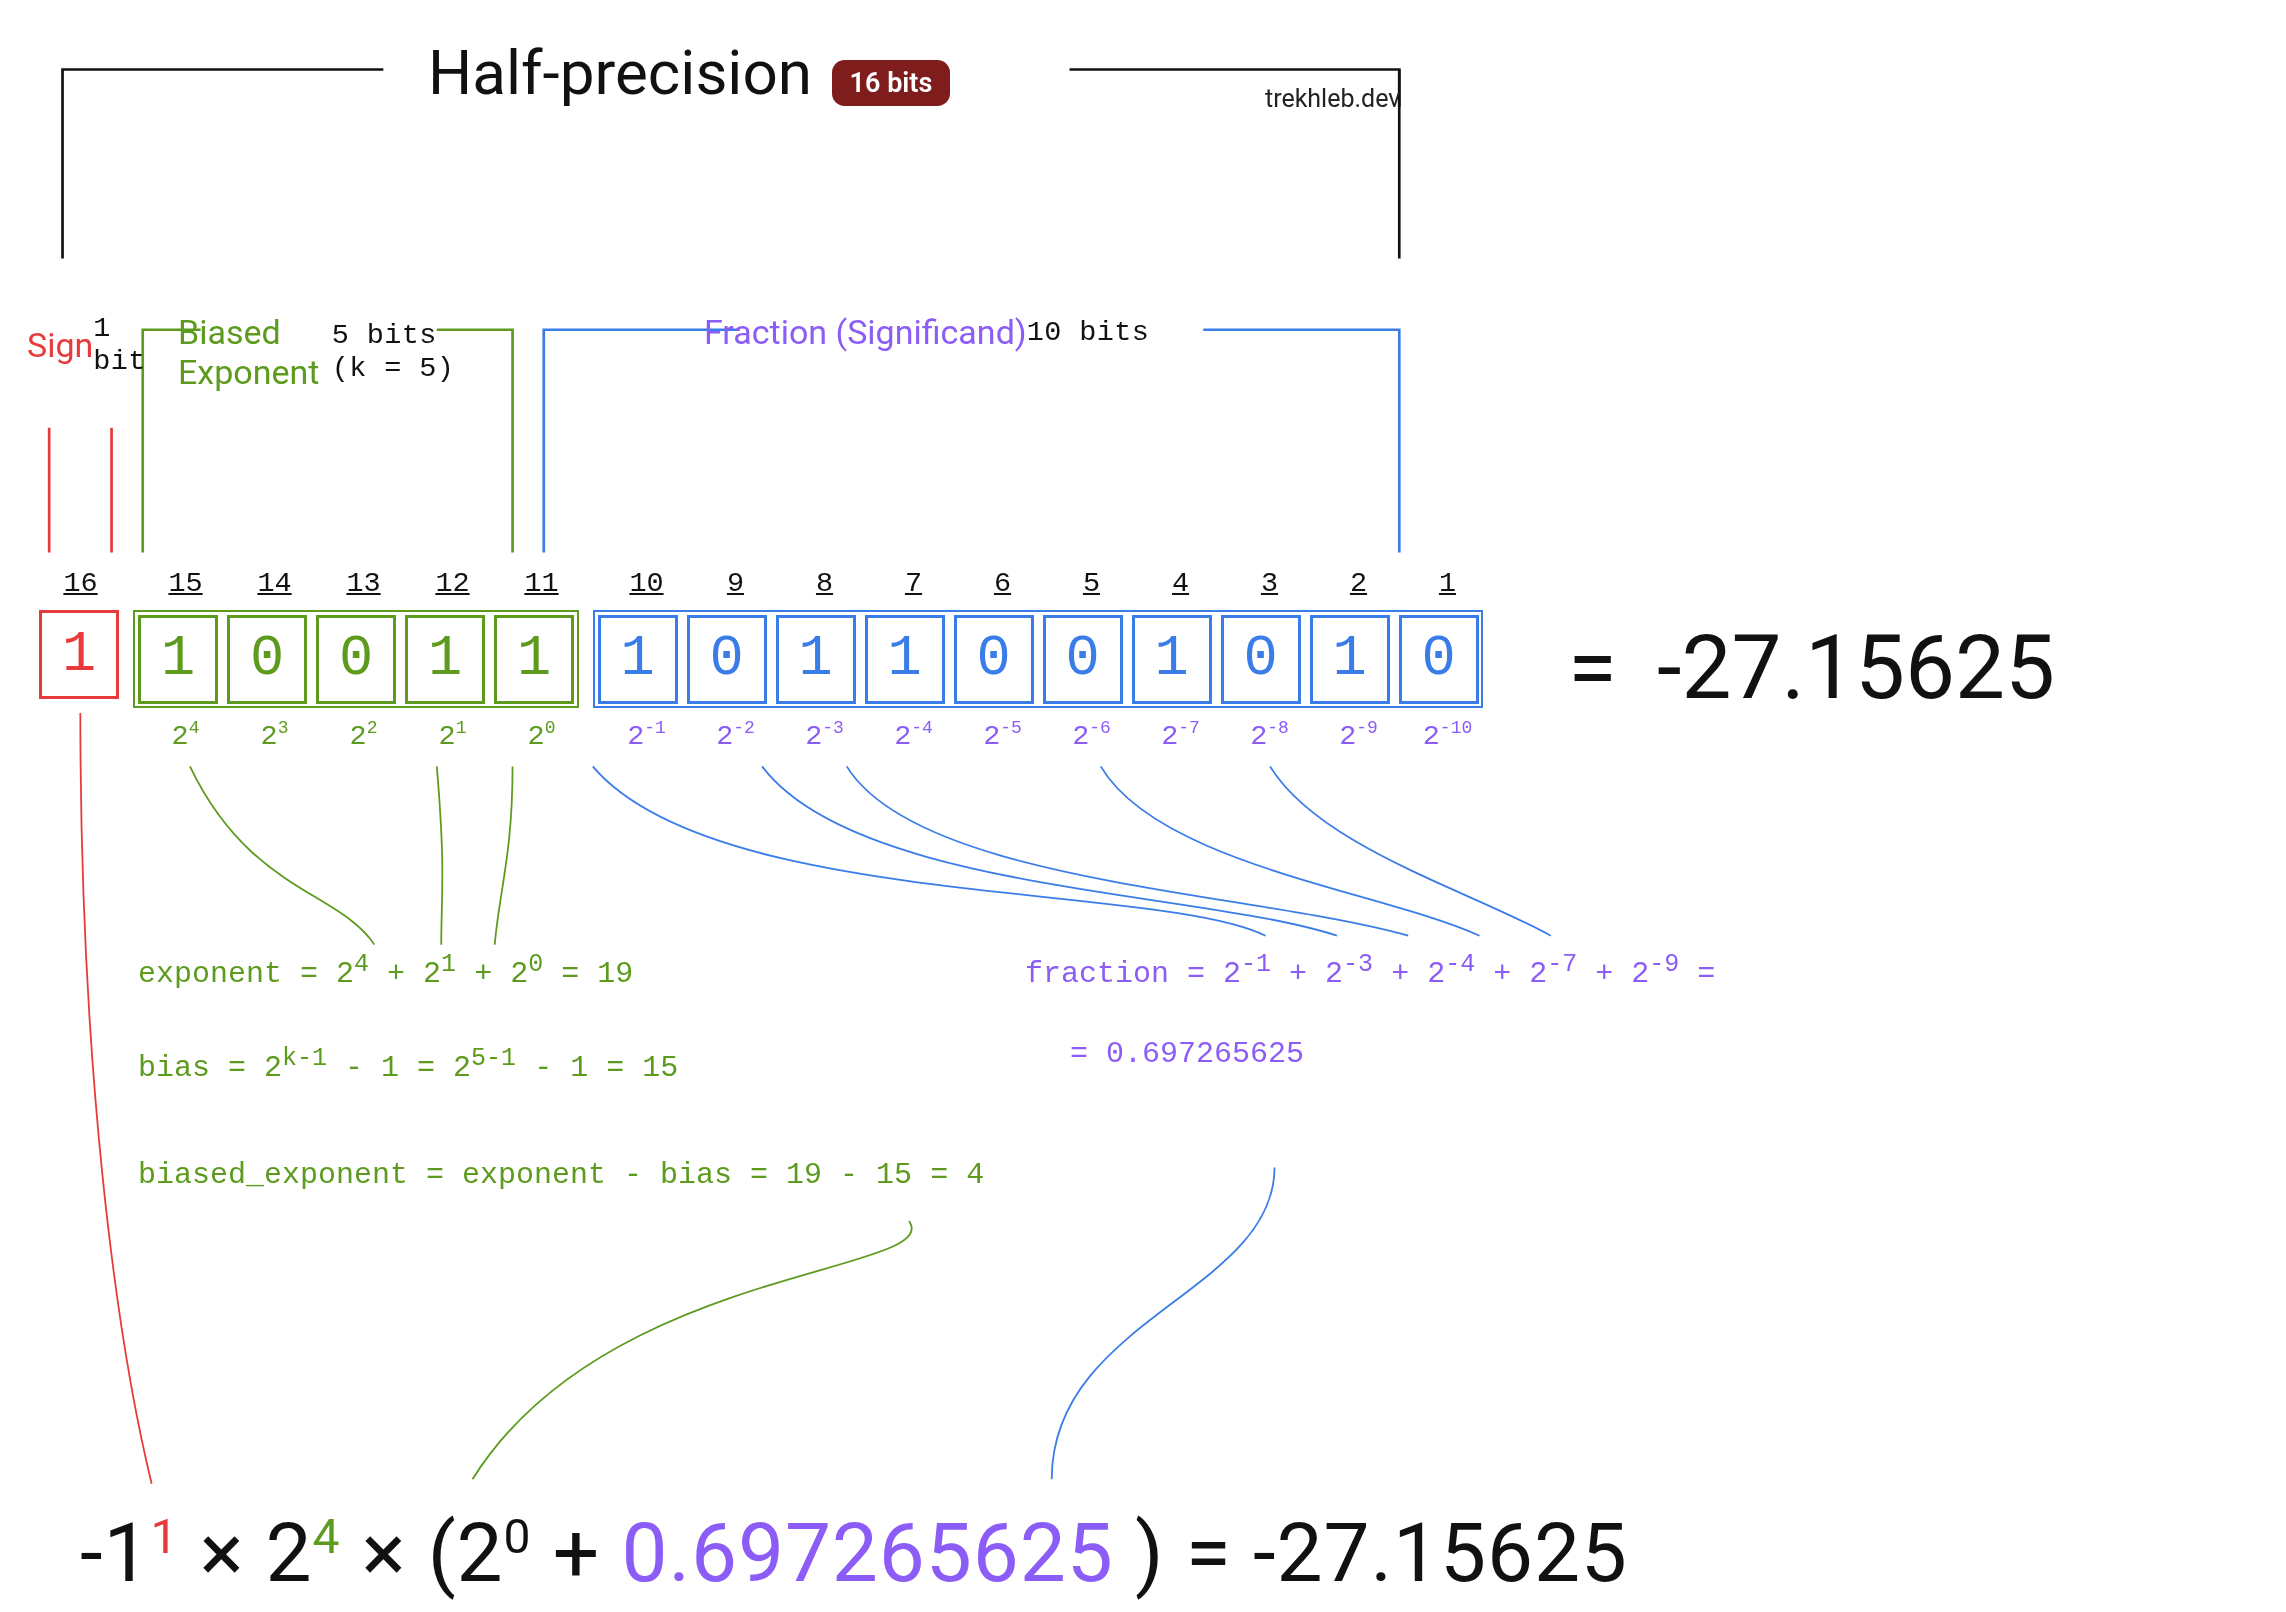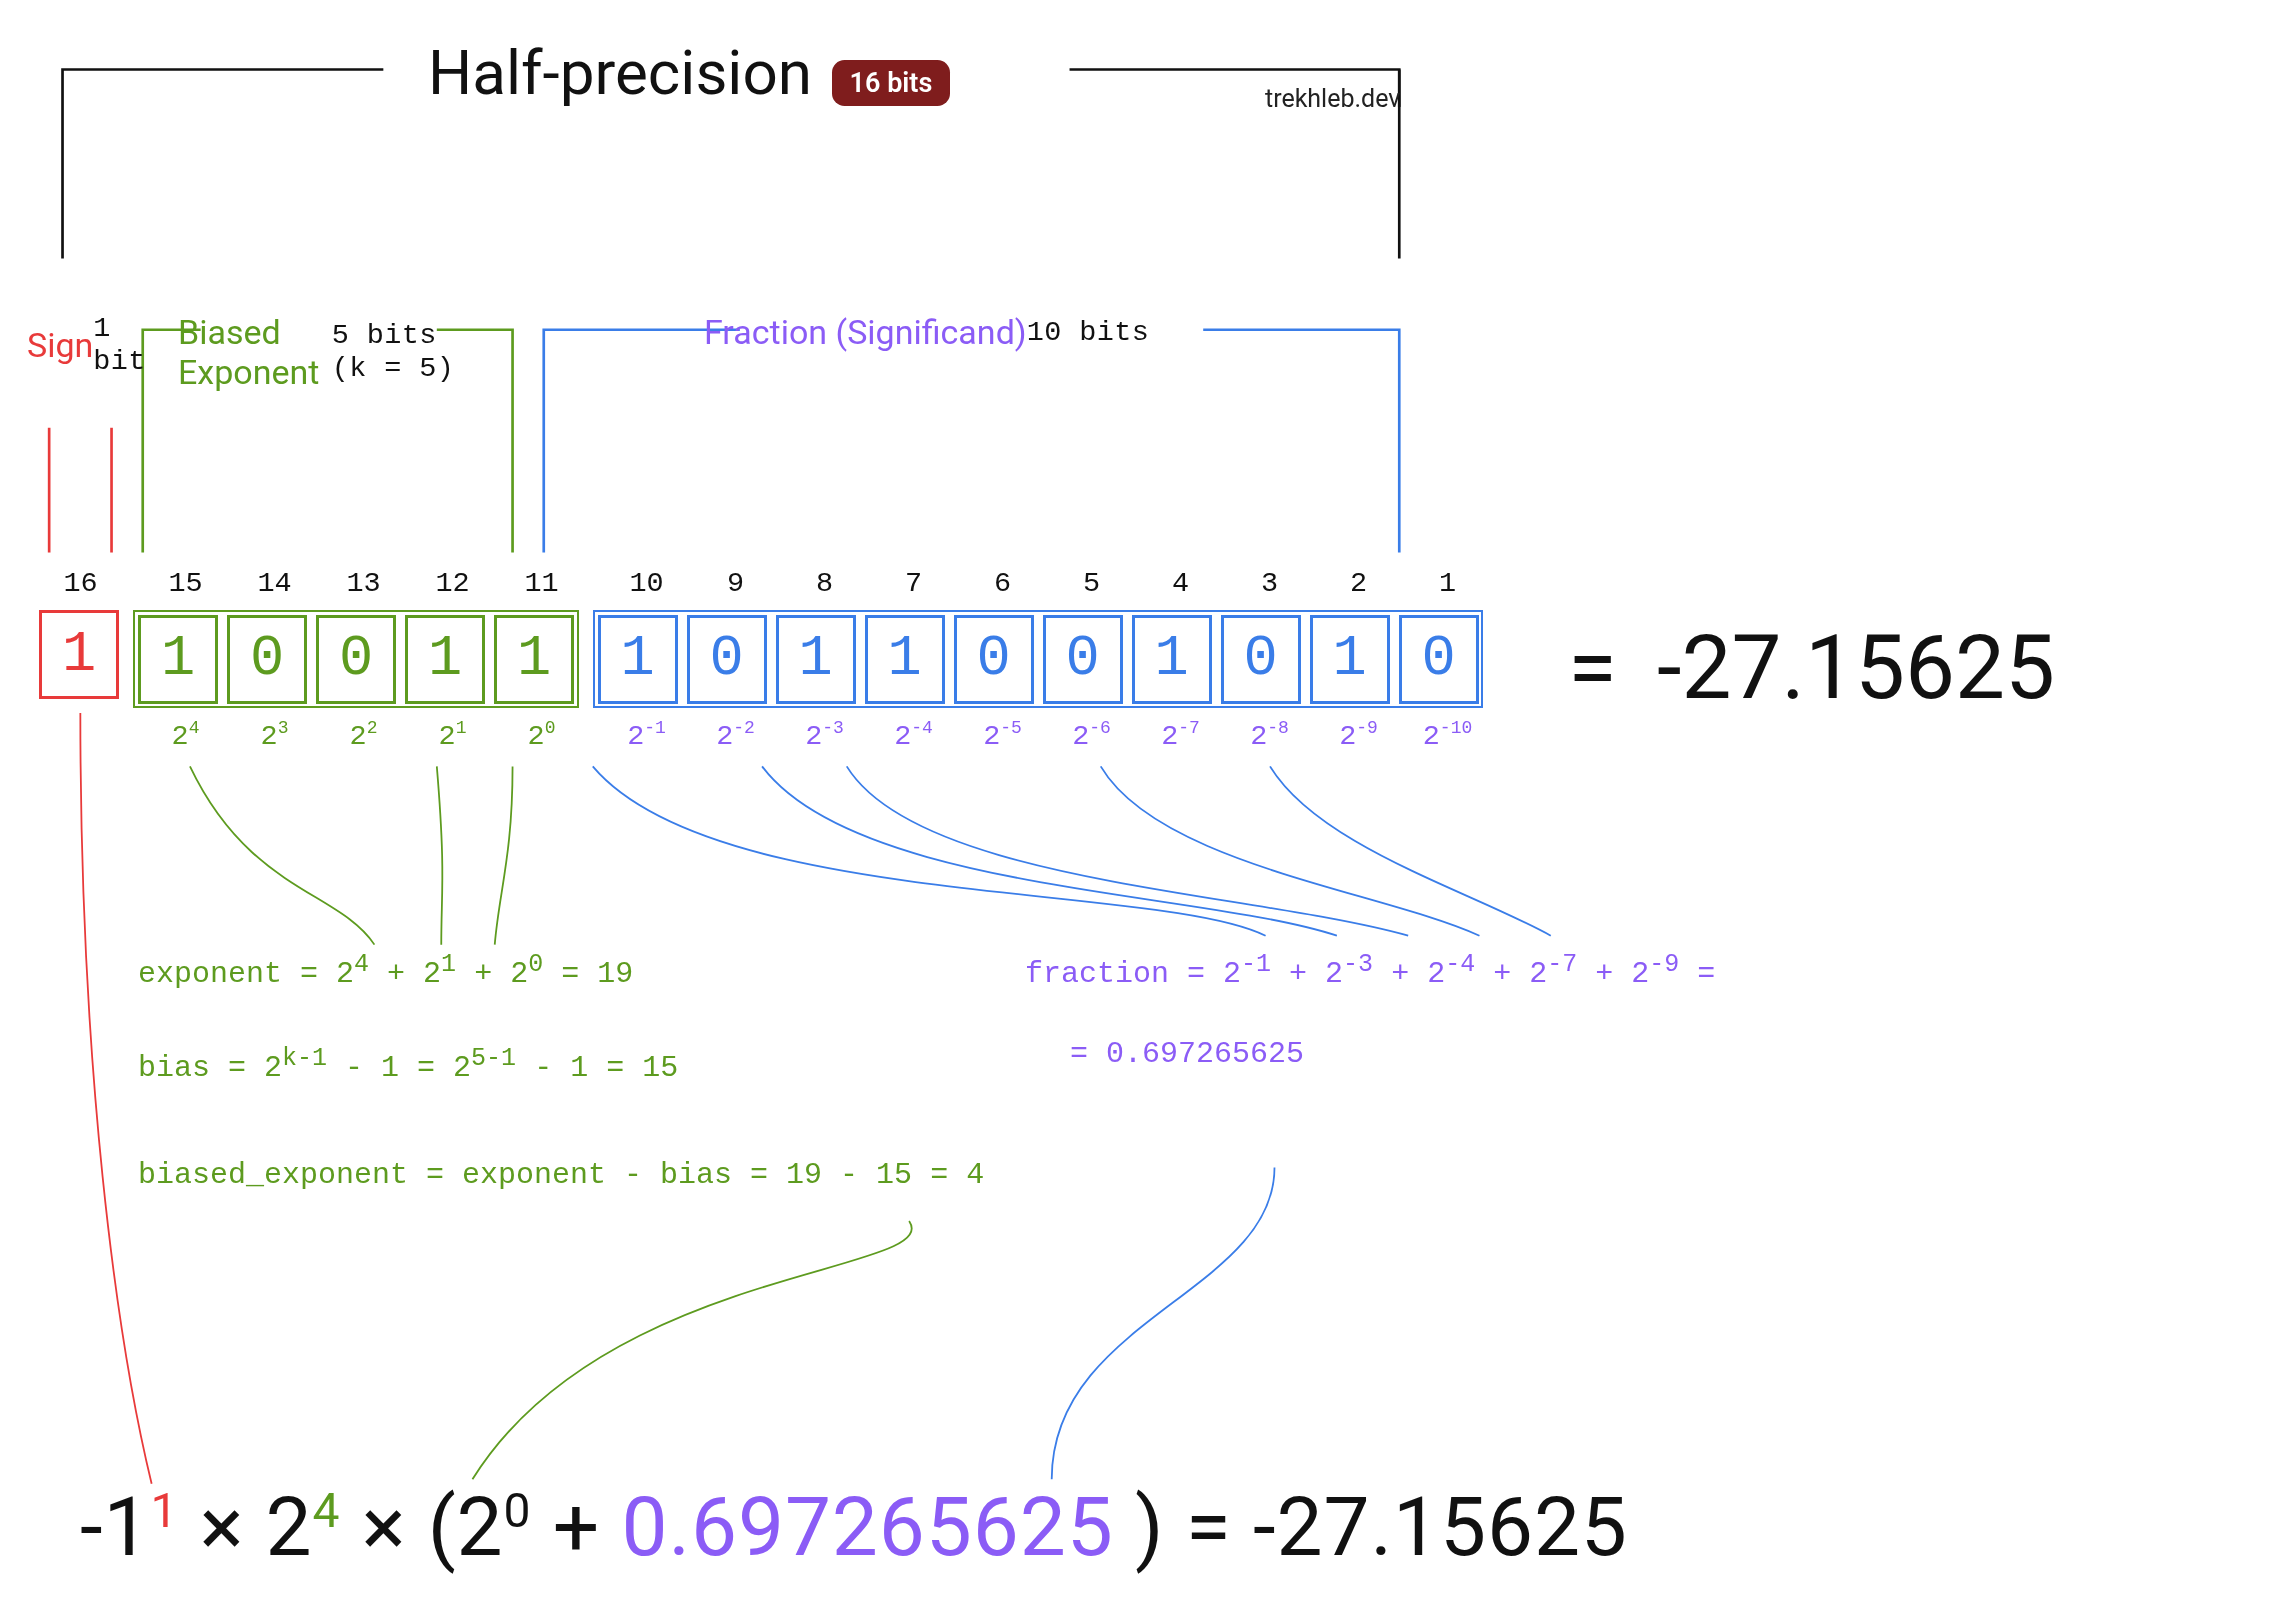--- a/index.html
+++ b/index.html
@@ -38,28 +38,28 @@
     display: flex; align-items: center; justify-content: center;
     font-size: 57px; font-weight: 400;
     border: 3.6px solid;
     background: #fff;
   }
   .bit-cell.sign  { border-color: #e83a3a; color: #e83a3a; }
   .bit-cell.exp   { border-color: #5d9b1f; color: #5d9b1f; }
   .bit-cell.frac  { border-color: #3a7de8; color: #3a7de8; }
   .group-exp  { border: 2.7px solid #5d9b1f; padding: 2.7px; display: flex; gap: 9px; }
   .group-frac { border: 2.7px solid #3a7de8; padding: 2.7px; display: flex; gap: 9px; }
-  .bit-index { width: 89px; text-align: center; font-size: 28.5px; }
+  .bit-index { width: 89px; text-align: center; font-size: 28.5px; text-decoration: underline; }
   .bit-weight { width: 89px; text-align: center; font-size: 28.5px; }
   .bit-weight .sup { font-size: 18px; vertical-align: super; }
   .idx-row { display: flex; }
   .wgt-row { display: flex; }
   .big-eq { font-size: 89px; }
   .calc-line { font-size: 30px; line-height: 1.6; }
-  .final-line { font-size: 82px; letter-spacing: 0.9px; }
+  .final-line { font-size: 82px; letter-spacing: 0.9px; margin-top: 26px; }
   .final-line .sup-big { font-size: 48px; vertical-align: super; }
   svg.wires { position: absolute; top: 0; left: 0; pointer-events: none; }
   .center-col { display: flex; flex-direction: row; align-items: center; }
 </style>
 </head>
 <body>
 
 <svg class="wires" width="2287" height="1613" viewBox="0 0 2566 1810">
 
   <g stroke="#111" stroke-width="3" fill="none">

